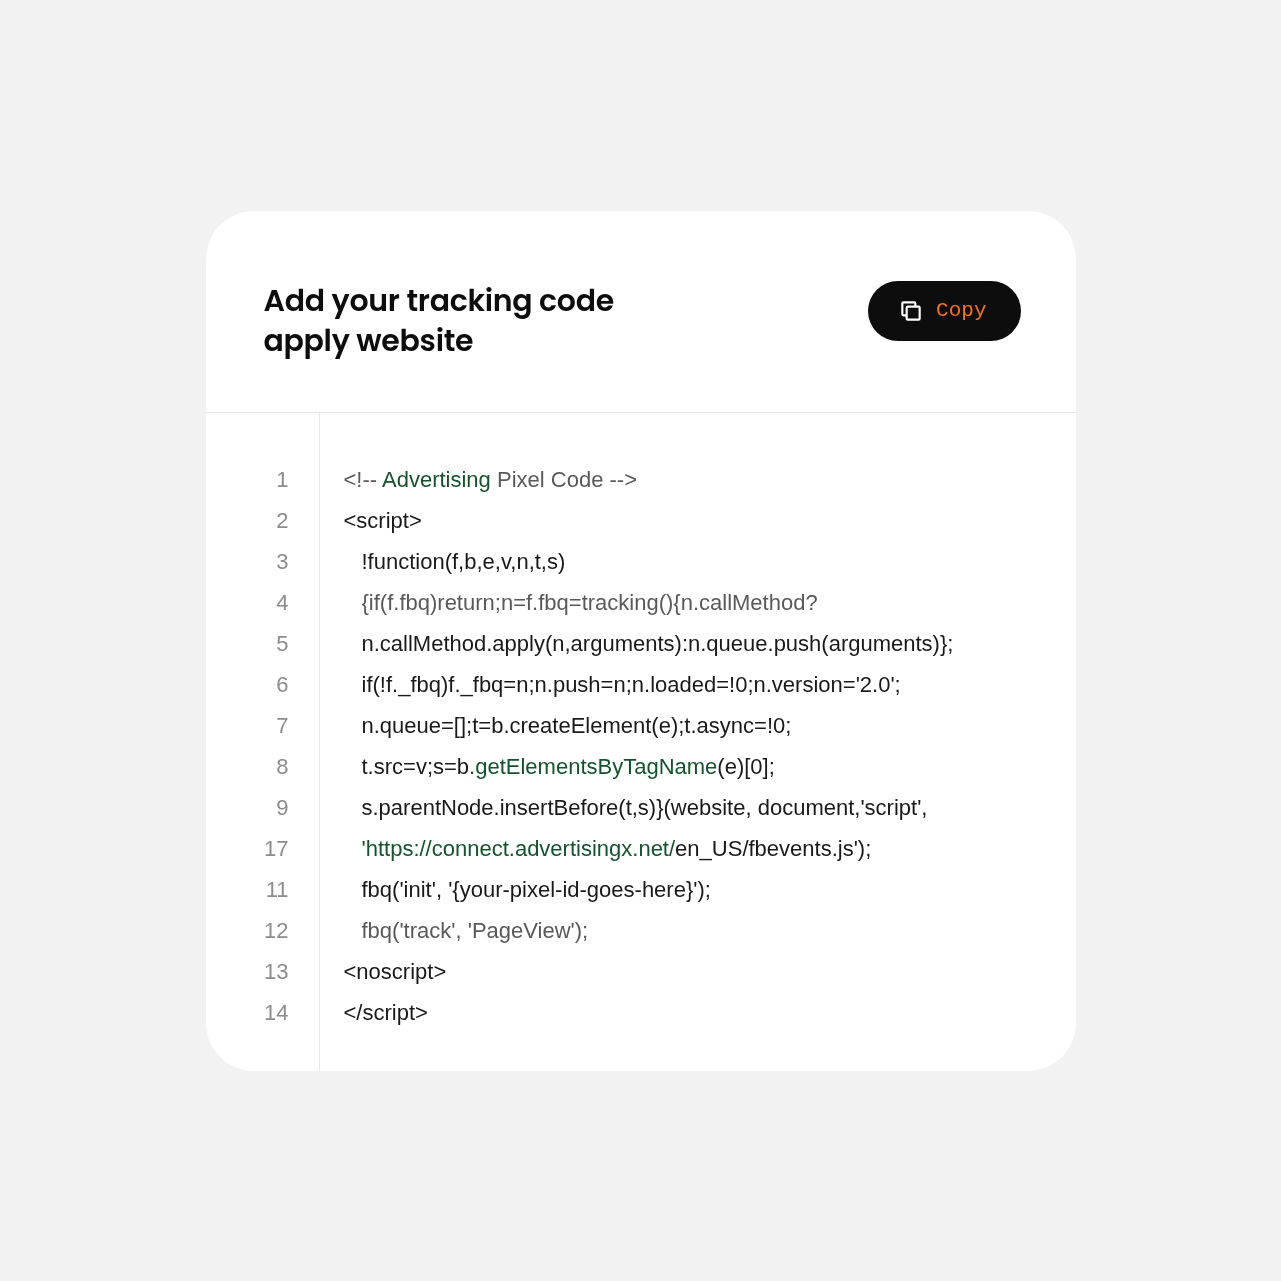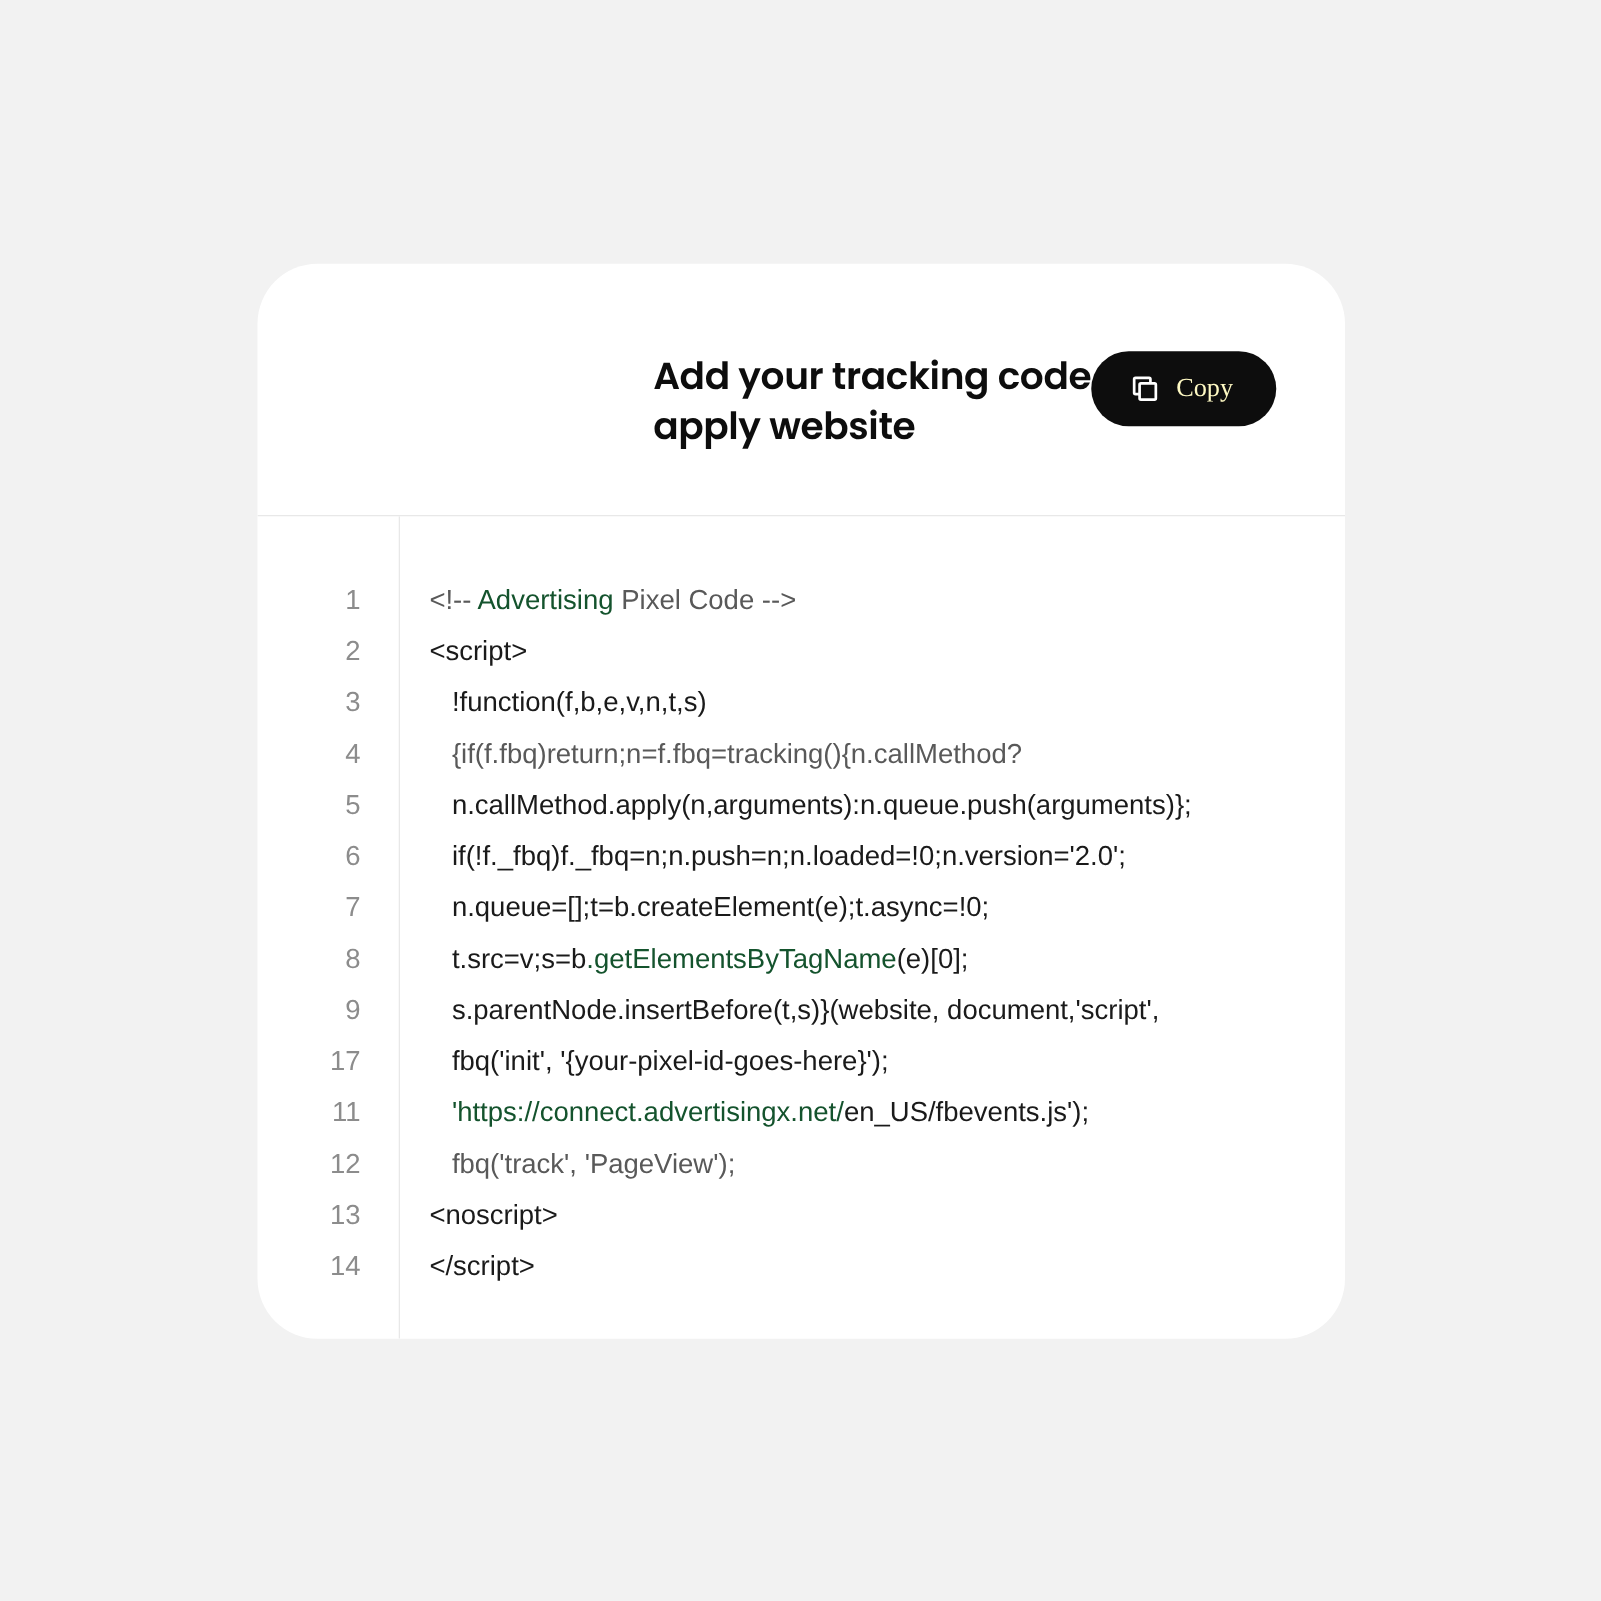--- a/index.html
+++ b/index.html
@@ -20,46 +20,46 @@
       background: #ffffff;
       border-radius: 48px;
       width: 870px;
       height: 860px;
       overflow: hidden;
       display: flex;
       flex-direction: column;
     }
     .header {
       display: flex;
-      justify-content: flex-end;
+      justify-content: space-between;
       align-items: flex-start;
       padding: 70px 55px 50px 58px;
       border-bottom: 1px solid #e8e8e8;
     }
     .title {
       font-family: 'Poppins', -apple-system, BlinkMacSystemFont, 'Segoe UI', sans-serif;
       font-size: 30px;
       font-weight: 600;
       color: #0d0d0d;
       line-height: 1.35;
       letter-spacing: -0.3px;
     }
     .copy-btn {
       background: #0d0d0d;
-      color: #fef9c3;
+      color: #f97316;
       border: none;
       border-radius: 999px;
       padding: 17px 34px 17px 30px;
       font-size: 21px;
       font-weight: 500;
       display: flex;
       align-items: center;
       gap: 12px;
       cursor: pointer;
-      font-family: Liberation Serif, serif;
+      font-family: Liberation Mono, monospace;
     }
     .copy-icon {
       width: 26px;
       height: 26px;
       display: block;
     }
     .code-area {
       display: flex;
       flex: 1;
       overflow: hidden;
@@ -147,20 +147,20 @@
     <div class="code" id="code">
         <div class="line"><span class="muted">&lt;!-- </span><span class="red">Advertising</span><span class="muted"> Pixel Code --&gt;</span></div>
         <div class="line"><span>&lt;script&gt;</span></div>
         <div class="line"><span class="indent"></span><span>!function(f,b,e,v,n,t,s)</span></div>
         <div class="line"><span class="indent"></span><span class="muted">{if(f.fbq)return;n=f.fbq=tracking(){n.callMethod?</span></div>
         <div class="line"><span class="indent"></span><span>n.callMethod.apply(n,arguments):n.queue.push(arguments)};</span></div>
         <div class="line"><span class="indent"></span><span>if(!f._fbq)f._fbq=n;n.push=n;n.loaded=!0;n.version='2.0';</span></div>
         <div class="line"><span class="indent"></span><span>n.queue=[];t=b.createElement(e);t.async=!0;</span></div>
         <div class="line"><span class="indent"></span><span>t.src=v;s=b</span><span class="red">.getElementsByTagName</span><span>(e)[0];</span></div>
         <div class="line"><span class="indent"></span><span>s.parentNode.insertBefore(t,s)}(website, document,'script',</span></div>
+        <div class="line"><span class="indent"></span><span class="red">'https://connect.advertisingx.net/</span><span>en_US/fbevents.js');</span></div>
         <div class="line"><span class="indent"></span><span>fbq('init', '{your-pixel-id-goes-here}');</span></div>
-        <div class="line"><span class="indent"></span><span class="red">'https://connect.advertisingx.net/</span><span>en_US/fbevents.js');</span></div>
         <div class="line"><span class="indent"></span><span class="muted">fbq('track', 'PageView');</span></div>
         <div class="line"><span>&lt;noscript&gt;</span></div>
         <div class="line"><span>&lt;/script&gt;</span></div>
       </div>
   </div>
 </div>
 
 </body></html>

